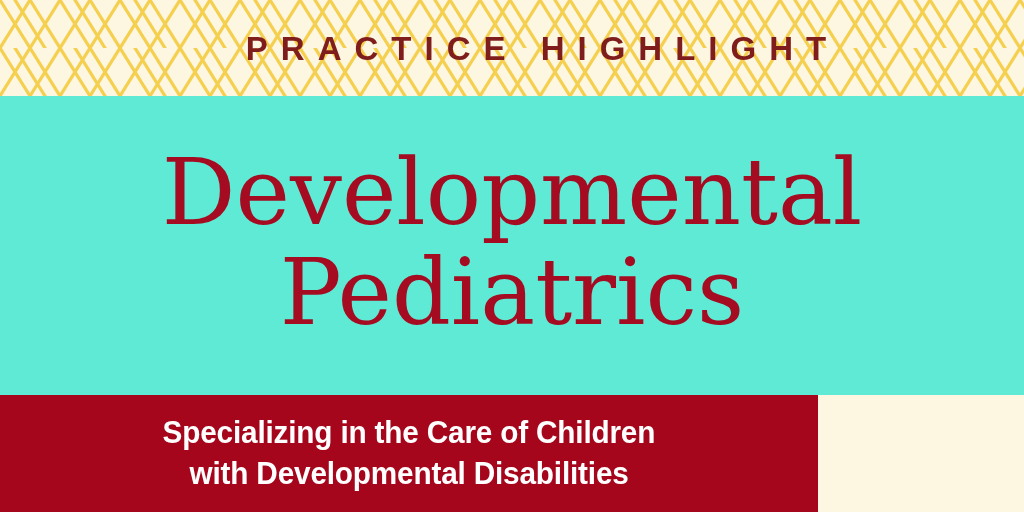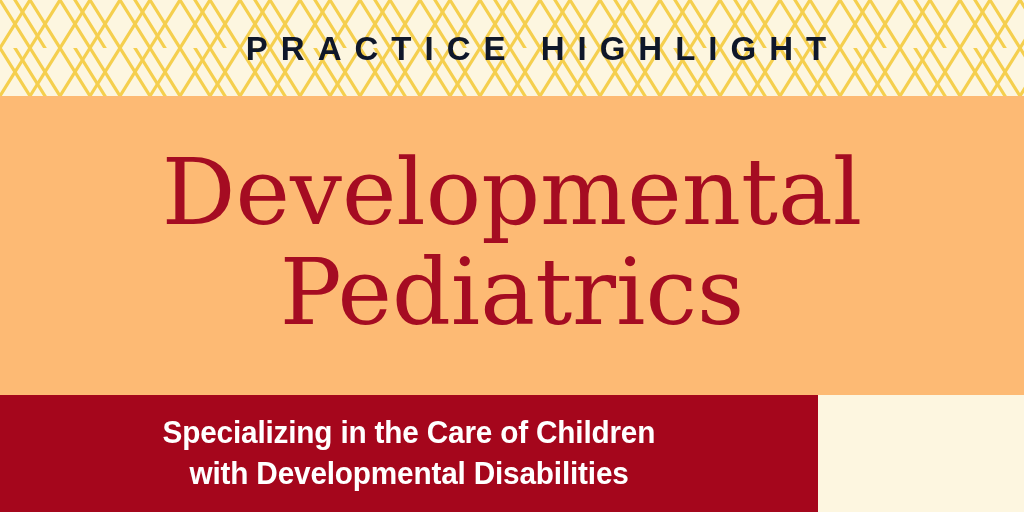--- a/index.html
+++ b/index.html
@@ -55,31 +55,31 @@
     justify-content: center;
   }
 
   .eyebrow {
     font-family: "Liberation Sans", sans-serif;
     font-weight: 700;
     font-size: 33px;
     line-height: 1;
     letter-spacing: 13px;
     text-indent: 13px;
-    color: #0f172a;
+    color: #7f1d1d;
     white-space: nowrap;
     margin-left: 48px;
     -webkit-font-smoothing: antialiased;
   }
 
   
   .title-block {
     position: relative;
     flex: 1 1 auto;
-    background: #fdba74;
+    background: #5eead4;
     display: flex;
     flex-direction: column;
     align-items: center;
     justify-content: center;
     padding-bottom: 6px;
     box-sizing: border-box;
   }
 
   .title-line {
     font-family: "DejaVu Serif", "Liberation Serif", serif;

